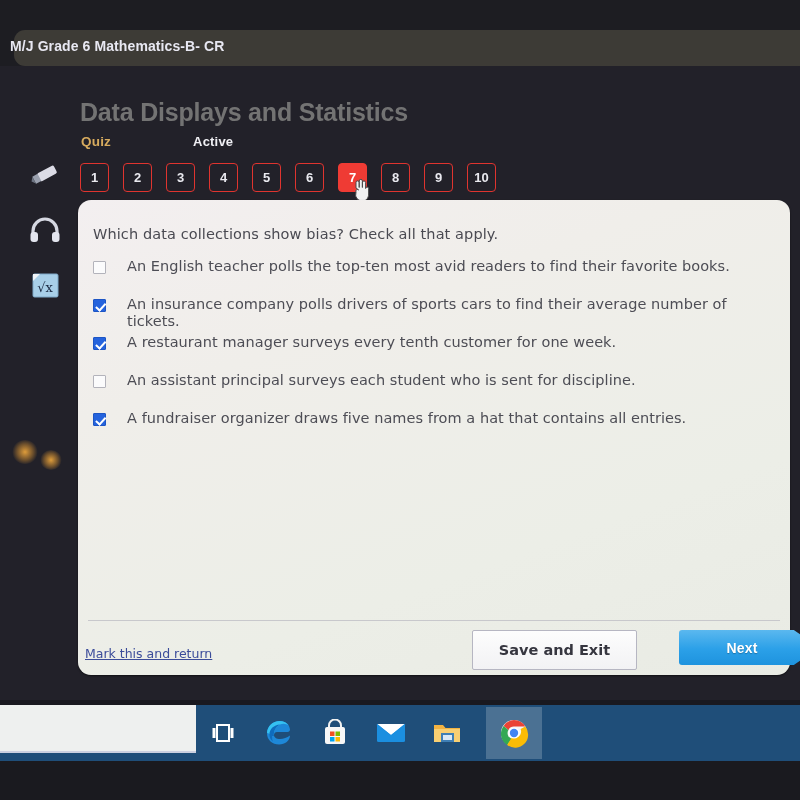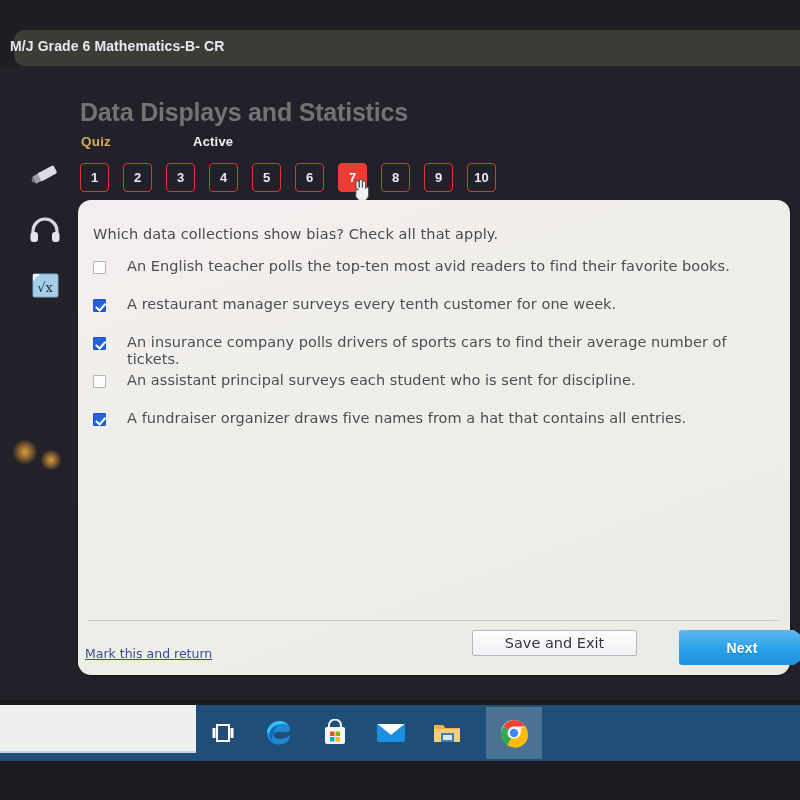--- a/index.html
+++ b/index.html
@@ -221,31 +221,32 @@
     left: 7px; top: 446px;
     font-size: 12.5px;
     color: #3b4c9a;
     text-decoration: underline;
     cursor: pointer;
     font-family: "DejaVu Sans", sans-serif;
   }
   .btn-save {
     position: absolute;
     left: 394px; top: 430px;
-    width: 165px; height: 26px;
+    width: 165px; height: 40px;
     background: linear-gradient(180deg,#fdfdfd 0%, #f2f2f4 100%);
     border: 1px solid #b6b6c2;
     border-radius: 2px;
     color: #36363f;
     font-size: 14.5px;
     display: flex;
     align-items: center;
     justify-content: center;
     cursor: pointer;
     font-family: "DejaVu Sans", sans-serif;
+    font-weight: bold;
   }
   .btn-next-wrap {
     position: absolute;
     left: 565px; top: 430px;
     width: 140px; height: 35px;
     cursor: pointer;
     margin-left: 36px;
   }
   .btn-next {
     width: 140px; height: 35px;
@@ -383,26 +384,26 @@
 
     <div class="options">
 
       <div class="option">
         <div class="cbx"></div>
         <div class="option-label">An English teacher polls the top-ten most avid readers to find their favorite books.</div>
       </div>
 
       <div class="option">
         <div class="cbx checked"></div>
-        <div class="option-label">A restaurant manager surveys every tenth customer for one week.</div>
+        <div class="option-label">An insurance company polls drivers of sports cars to find their average number of tickets.</div>
       </div>
 
       <div class="option">
         <div class="cbx checked"></div>
-        <div class="option-label">An insurance company polls drivers of sports cars to find their average number of tickets.</div>
+        <div class="option-label">A restaurant manager surveys every tenth customer for one week.</div>
       </div>
 
       <div class="option">
         <div class="cbx"></div>
         <div class="option-label">An assistant principal surveys each student who is sent for discipline.</div>
       </div>
 
       <div class="option">
         <div class="cbx checked"></div>
         <div class="option-label">A fundraiser organizer draws five names from a hat that contains all entries.</div>

